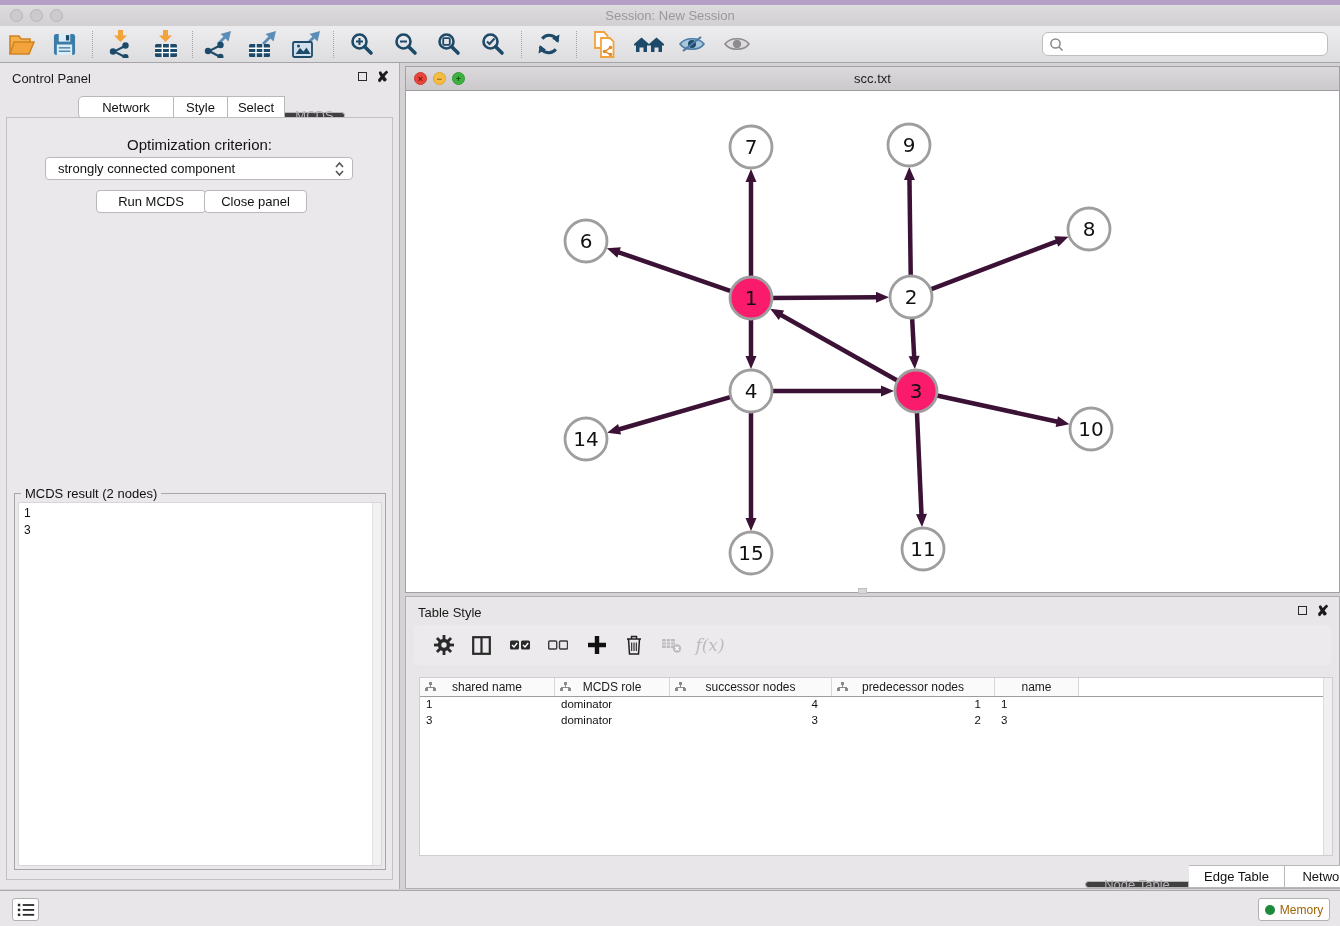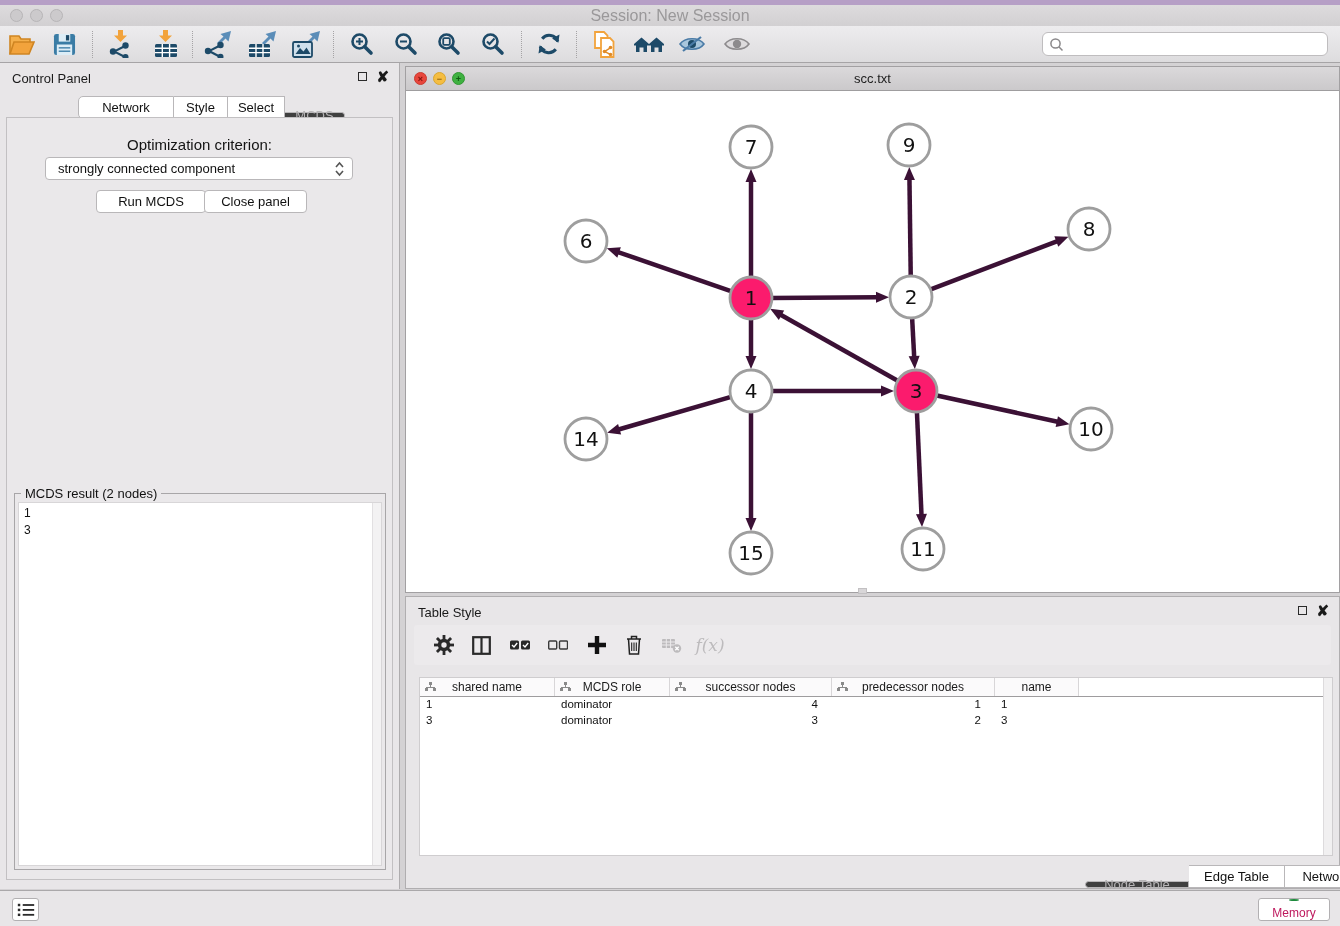--- a/index.html
+++ b/index.html
@@ -4,21 +4,21 @@
 <style>
   * { margin:0; padding:0; box-sizing:border-box; }
   html,body { width:1340px; height:926px; overflow:hidden; }
   body { font-family:"Liberation Sans", sans-serif; background:#d4d2d4; position:relative; }
   .abs { position:absolute; }
 
   
   #purple-strip { left:0; top:0; width:1340px; height:5px; background:#b69fc6; }
   #titlebar { left:0; top:5px; width:1340px; height:21px;
     background:linear-gradient(#dddbdd,#d2d0d2); }
-  #titlebar .title { width:100%; text-align:center; font-size:16px; color:#9a989a; line-height:21px; }
+  #titlebar .title { width:100%; text-align:center; font-size:13px; color:#9a989a; line-height:21px; }
   .tl-gray { width:13px; height:13px; border-radius:50%; background:#cccacc; border:1px solid #b7b5b7; display:inline-block; }
   #titlebar .lights { position:absolute; left:10px; top:4px; display:flex; gap:7px; }
 
   
   #toolbar { left:0; top:26px; width:1340px; height:37px;
     background:linear-gradient(#edecee,#dddcde); border-bottom:1px solid #a6a4a6; }
   .tb { position:absolute; top:2px; width:34px; height:32px; display:flex; align-items:center; justify-content:center; cursor:default; }
   .tbsep { position:absolute; top:5px; height:27px; border-left:1px dotted #a5a3a5; }
   #search-box { position:absolute; left:1042px; top:6px; width:286px; height:24px; background:#fff;
     border:1px solid #bfbdbf; border-radius:6px; display:flex; align-items:center; padding:0 6px; }
@@ -91,21 +91,21 @@
   #tp-tabs { left:679px; top:268px; height:23px; }
   #tp-tabs .s { padding:0 14px; }
   #tp-tabs .s:nth-child(1){ width:104px; } #tp-tabs .s:nth-child(2){ width:96px; }
   #tp-tabs .s:nth-child(3){ width:118px; } #tp-tabs .s:nth-child(4){ width:64px; }
 
   
   #status-bar { left:0; top:890px; width:1340px; height:36px; background:#e8e6e8; border-top:1px solid #aaa8aa; }
   #list-btn { position:absolute; left:12px; top:7px; width:27px; height:23px; background:#fff; border:1px solid #b2b0b2;
     border-radius:3px; display:flex; align-items:center; justify-content:center; }
   #memory-btn { position:absolute; left:1258px; top:7px; width:72px; height:23px; background:#fff; border:1px solid #b2b0b2;
-    border-radius:3px; display:flex; align-items:center; justify-content:center; gap:5px; font-size:12px; color:#be185d;flex-direction:column; }
+    border-radius:3px; display:flex; align-items:center; justify-content:center; gap:5px; font-size:12px; color:#a16207; }
   #memory-dot { width:10px; height:10px; border-radius:50%; background:#1d8a3c; }
 </style>
 </head>
 <body>
 
 <div id="purple-strip" class="abs"></div>
 
 <div id="titlebar" class="abs">
   <div class="lights">
     <span class="tl-gray"></span>

